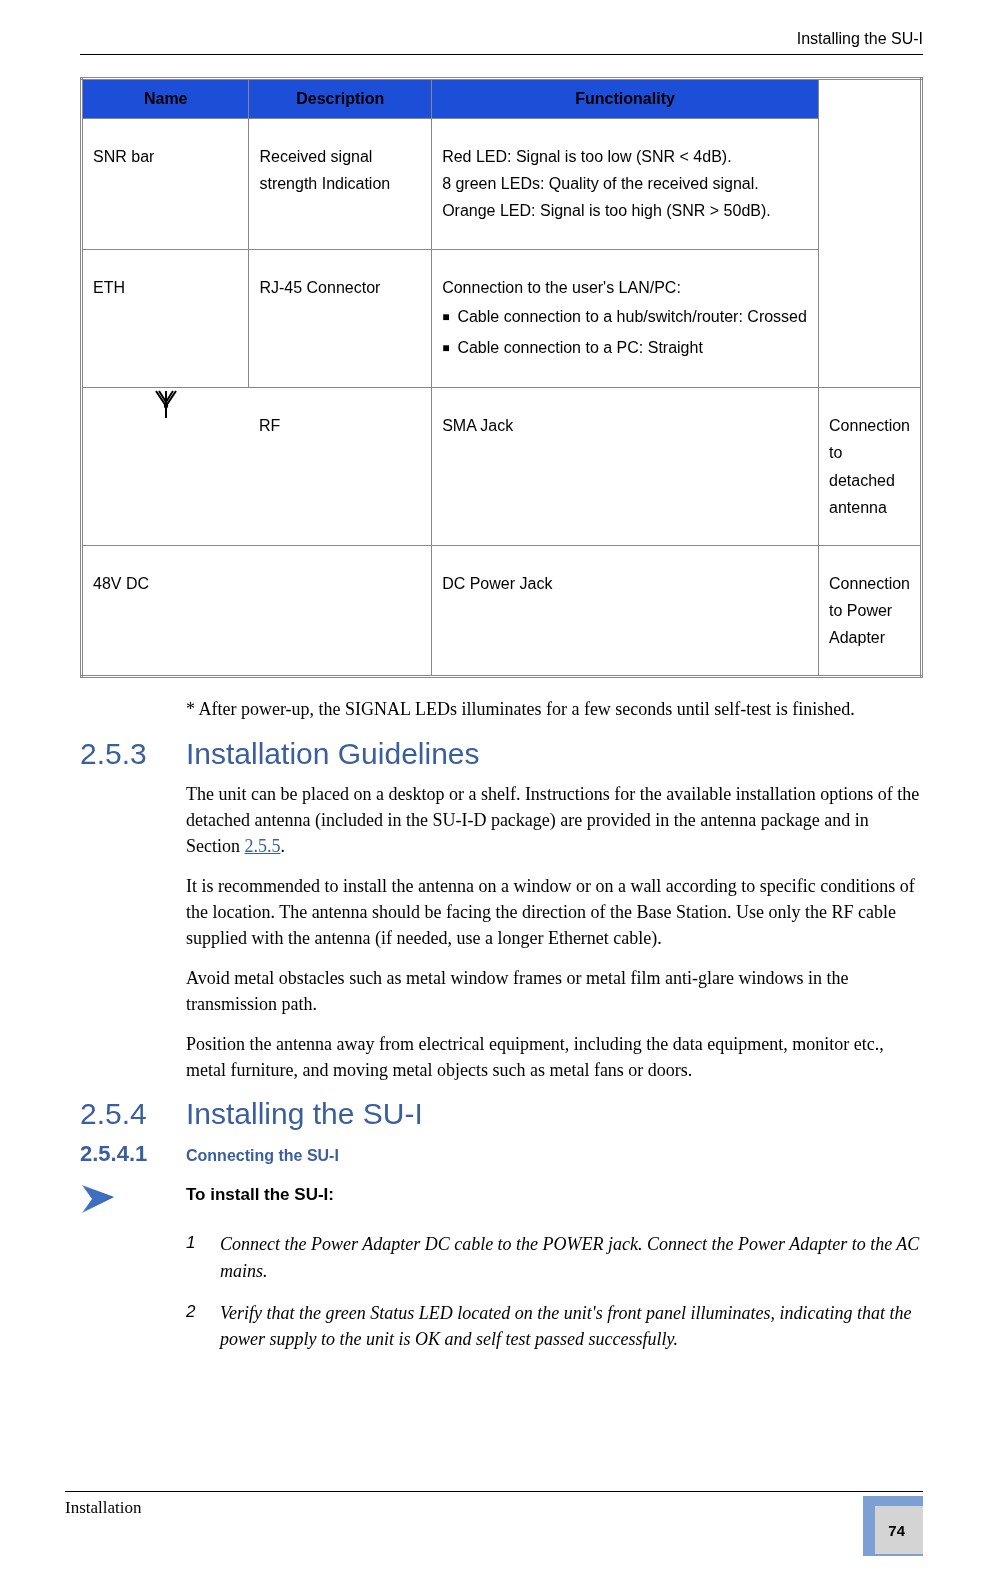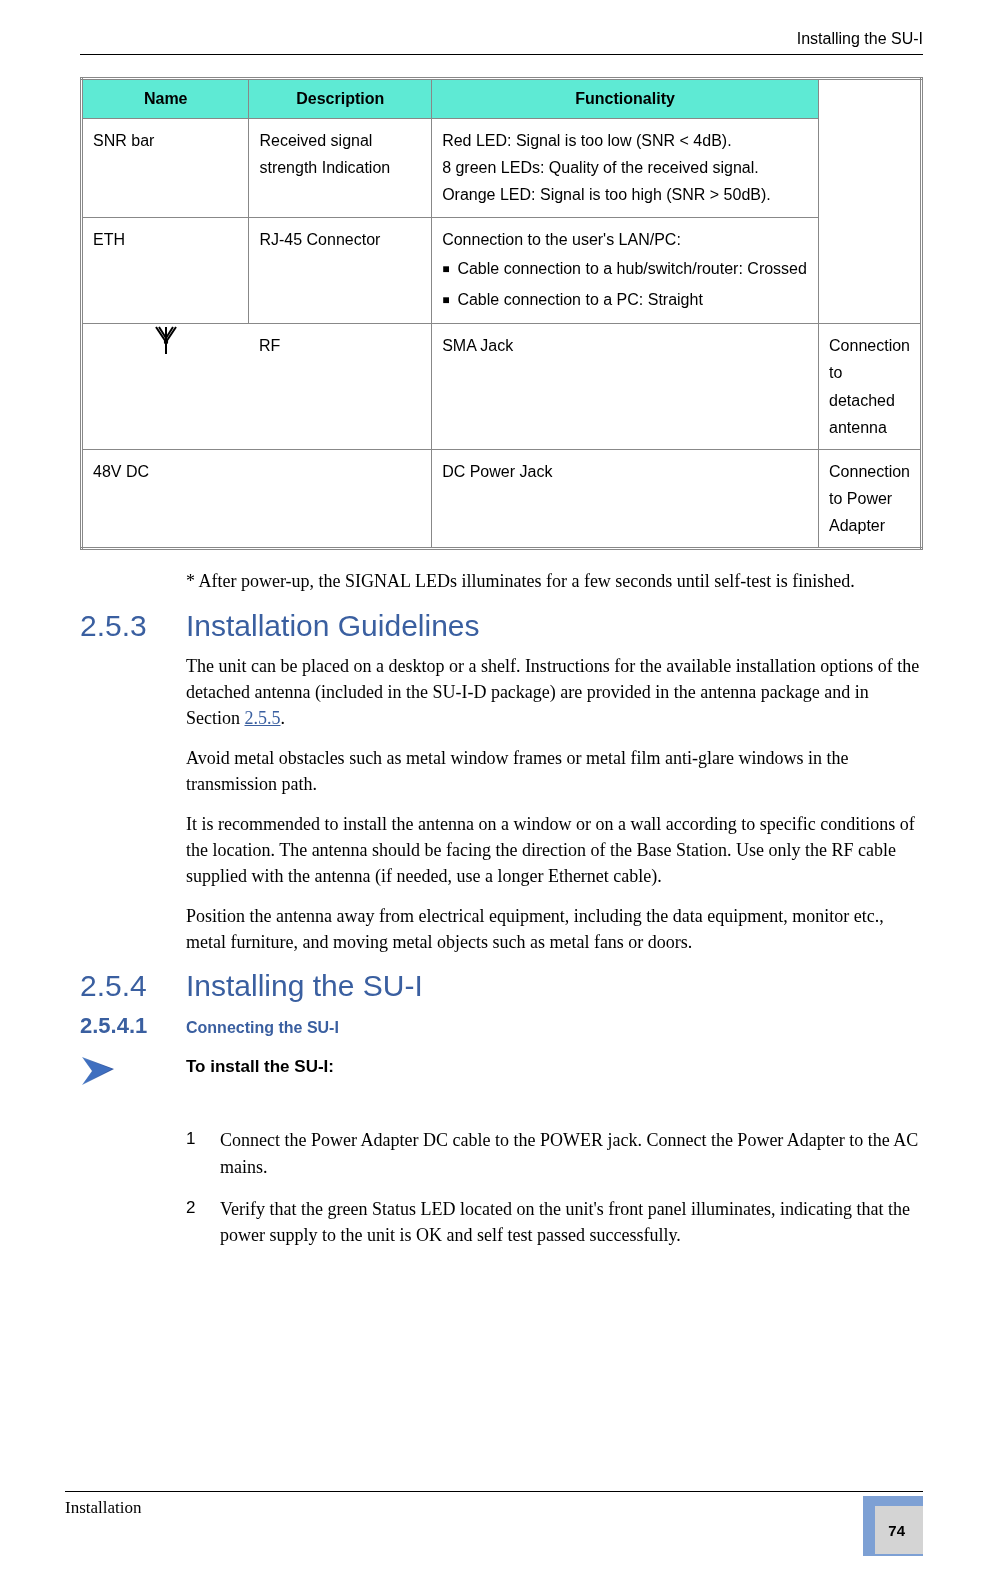--- a/index.html
+++ b/index.html
@@ -19,29 +19,29 @@
     border-bottom: 1.5px solid #000;
     margin-bottom: 22px;
   }
   table.spec {
     width: 100%;
     border-collapse: collapse;
     border: 3px double #888;
     font-size: 16px;
   }
   table.spec th {
-    background: #5eead4;
+    background: #1d4ed8;
     font-weight: bold;
     text-align: center;
     padding: 10px 8px;
     border: 1px solid #888;
   }
   table.spec td {
     border: 1px solid #888;
-    padding: 8px 10px;
+    padding: 24px 10px;
     vertical-align: top;
     line-height: 1.7;
   }
   .col-name { width: 23%; }
   .col-desc { width: 24%; }
   .col-func { width: 53%; }
   ul.sq { list-style: none; padding-left: 0; }
   ul.sq li::before { content: "■"; font-size: 12px; margin-right: 8px; vertical-align: 1px; }
   ul.sq li { padding: 2px 0; }
   .antenna-svg { display: block; margin: 0 auto; }
@@ -56,21 +56,21 @@
   }
   .h-row { display: flex; align-items: baseline; margin-top: 14px; margin-bottom: 10px;}
   .sec-num { width: 106px; flex:0 0 106px; }
   .sec-num.blue-lg { color:#3a5fa0; font-family:"Trebuchet MS",Verdana,sans-serif; font-size:30px; }
   .sec-title.blue-lg { color:#3a5fa0; font-family:"Trebuchet MS",Verdana,sans-serif; font-size:30px; }
   .sec-num.blue-md { color:#3a5fa0; font-family:Arial,sans-serif; font-size:22px; font-weight:bold;}
   .sec-title.blue-md { color:#3a5fa0; font-family:Arial,sans-serif; font-size:16px; font-weight:bold;}
   .inst-row { display:flex; align-items:flex-start; margin-top:12px;}
   .arrow-box { width:106px; flex:0 0 106px; }
   .inst-label { font-weight:bold; font-size:17px; padding-top:6px;}
-  ol.steps { list-style:none; margin-left:106px; padding:0; counter-reset: step; margin-top:32px;}
+  ol.steps { list-style:none; margin-left:106px; padding:0; counter-reset: step; margin-top:8px;font-style:italic;}
   ol.steps li {
     font-family: "Book Antiqua", Palatino, Georgia, serif;
     font-size: 18px; line-height:1.45;
     position: relative; padding-left: 34px; margin-bottom:16px;
   }
   ol.steps li::before {
     counter-increment: step; content: counter(step);
     position:absolute; left:0; top:0;
     font-family: Arial,sans-serif; font-size:17px;
   }
@@ -149,22 +149,22 @@
 </div>
 
 <div class="h-row">
   <div class="sec-num blue-lg">2.5.3</div>
   <div class="sec-title blue-lg">Installation Guidelines</div>
 </div>
 <div class="body-block" style="margin-top:4px;">
   <p>
     <span>The unit can be placed on a desktop or a shelf. Instructions for the available installation options of the detached antenna (included in the SU-I-D package) are provided in the antenna package and in Section </span><a class="xref">2.5.5</a><span>.</span>
   </p>
+  <p>It is recommended to install the antenna on a window or on a wall according to specific conditions of the location. The antenna should be facing the direction of the Base Station. Use only the RF cable supplied with the antenna (if needed, use a longer Ethernet cable).</p>
   <p>Avoid metal obstacles such as metal window frames or metal film anti-glare windows in the transmission path.</p>
-  <p>It is recommended to install the antenna on a window or on a wall according to specific conditions of the location. The antenna should be facing the direction of the Base Station. Use only the RF cable supplied with the antenna (if needed, use a longer Ethernet cable).</p>
   <p>Position the antenna away from electrical equipment, including the data equipment, monitor etc., metal furniture, and moving metal objects such as metal fans or doors.</p>
 </div>
 
 <div class="h-row">
   <div class="sec-num blue-lg">2.5.4</div>
   <div class="sec-title blue-lg">Installing the SU-I</div>
 </div>
 
 <div class="h-row" style="margin-top:6px;">
   <div class="sec-num blue-md">2.5.4.1</div>

